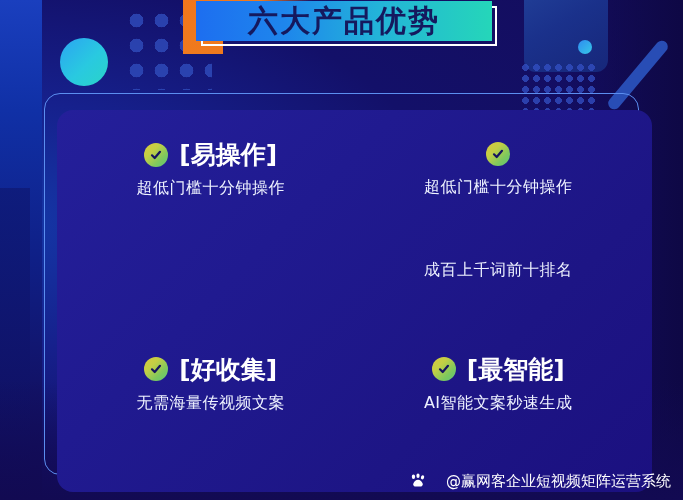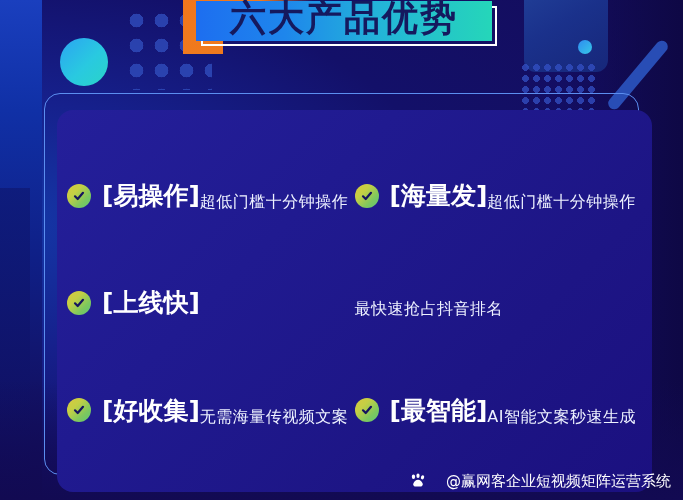--- a/index.html
+++ b/index.html
@@ -87,23 +87,23 @@
   .banner-frame {
     position:absolute; left:18px; top:6px; width:296px; height:40px;
     border:2px solid #ffffff;
   }
   .banner-main {
     position:absolute; left:13px; top:1px; width:296px; height:40px;
     background:linear-gradient(90deg,#1d6ef0 0%, #1e86ec 30%, #23b4d8 62%, #25d6b9 100%);
     display:flex; align-items:center; justify-content:center;
   }
   .banner-title {
-    font-size:36px; font-weight:700; color:#15195e;
+    font-size:30px; font-weight:700; color:#15195e;
     letter-spacing:2px; line-height:1;
-    font-family:Liberation Mono, monospace;
+    font-family:Liberation Serif, serif;
   }
 
   
   .panel-outline {
     position:absolute; left:44px; top:93px; width:595px; height:382px;
     border:1.5px solid #5b8ef0; border-radius:16px;
   }
   .panel-inner {
     position:absolute; left:57px; top:110px; width:595px; height:382px;
     border-radius:16px;
@@ -111,21 +111,21 @@
   }
 
   
   .grid {
     position:absolute; left:57px; top:110px; width:595px; height:382px;
     display:grid;
     grid-template-columns:1fr 1fr;
     grid-template-rows:1fr 1fr 1fr;
     padding:32px 10px 28px 10px;
   }
-  .cell { display:flex; flex-direction:row; align-items:center; }
+  .cell { display:flex; flex-direction:column; align-items:center; }
   .cell-head { display:flex; align-items:center; gap:11px; }
   .check {
     width:24px; height:24px; border-radius:50%;
     background:linear-gradient(135deg,#d9c93f 0%, #c3cf45 35%, #7dc85e 70%, #5ec577 100%);
     display:flex; align-items:center; justify-content:center;
     flex:0 0 auto;
   }
   .check svg { display:block; }
   .cell-title {
     font-size:25px; font-weight:700; color:#ffffff; line-height:1;
@@ -187,38 +187,29 @@
       <div class="cell-sub">超低门槛十分钟操作</div>
     </div>
 
     <div class="cell">
       <div class="cell-head">
         <span class="check">
           <svg width="14" height="14" viewBox="0 0 14 14" aria-hidden="true">
             <path d="M3 7.3 L5.7 10 L11 3.8" fill="none" stroke="#16145e" stroke-width="2.2" stroke-linecap="round" stroke-linejoin="round"></path>
           </svg>
         </span>
-        <span class="cell-title">[海量发]</span>
       </div>
       <div class="cell-sub">超低门槛十分钟操作</div>
     </div>
 
     <div class="cell">
-      <div class="cell-head">
-        <span class="check">
-          <svg width="14" height="14" viewBox="0 0 14 14" aria-hidden="true">
-            <path d="M3 7.3 L5.7 10 L11 3.8" fill="none" stroke="#16145e" stroke-width="2.2" stroke-linecap="round" stroke-linejoin="round"></path>
-          </svg>
-        </span>
-        <span class="cell-title">[上线快]</span>
-      </div>
-    </div>
-
-    <div class="cell">
-      <div class="cell-sub">最快速抢占抖音排名</div>
+    </div>
+
+    <div class="cell">
+      <div class="cell-sub">成百上千词前十排名</div>
     </div>
 
     <div class="cell">
       <div class="cell-head">
         <span class="check">
           <svg width="14" height="14" viewBox="0 0 14 14" aria-hidden="true">
             <path d="M3 7.3 L5.7 10 L11 3.8" fill="none" stroke="#16145e" stroke-width="2.2" stroke-linecap="round" stroke-linejoin="round"></path>
           </svg>
         </span>
         <span class="cell-title">[好收集]</span>

